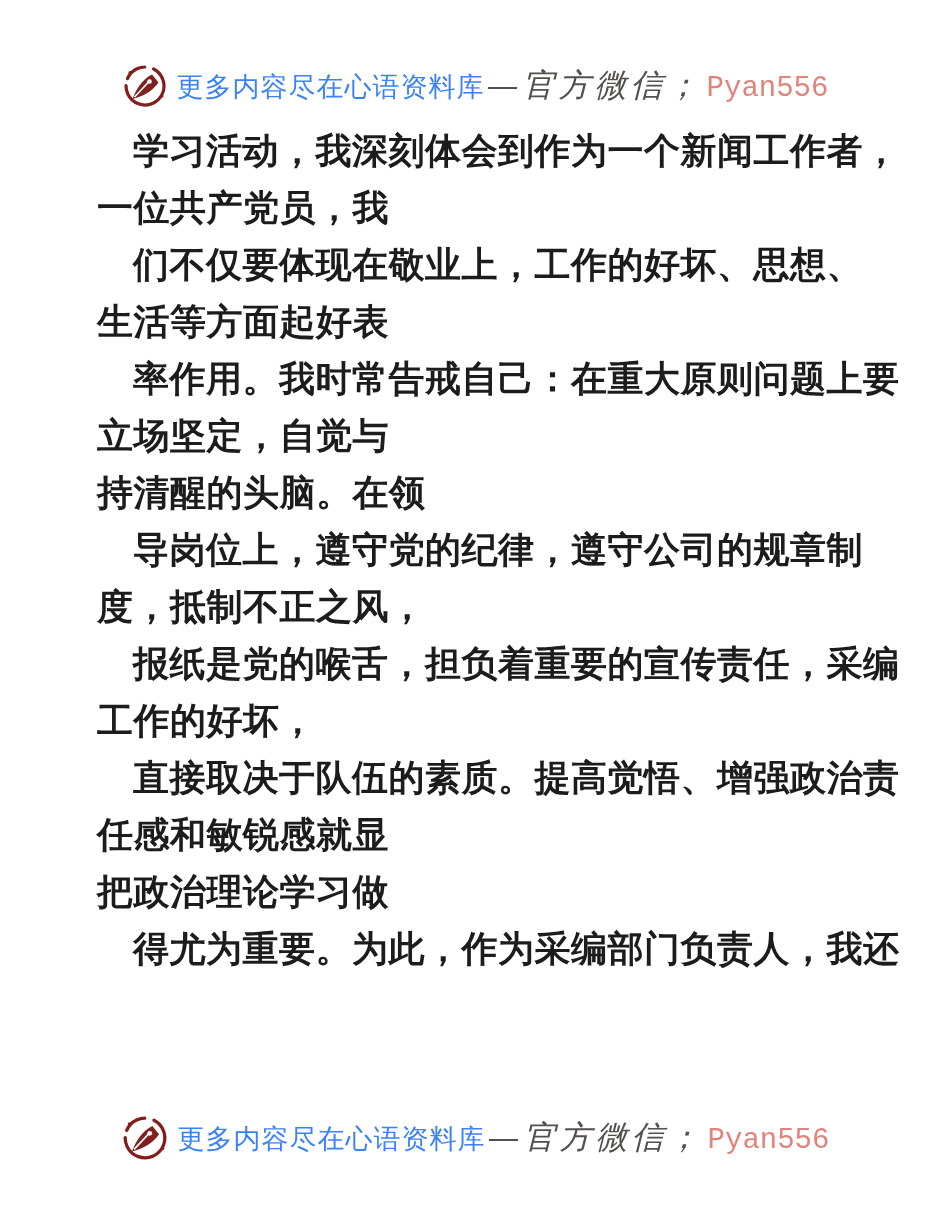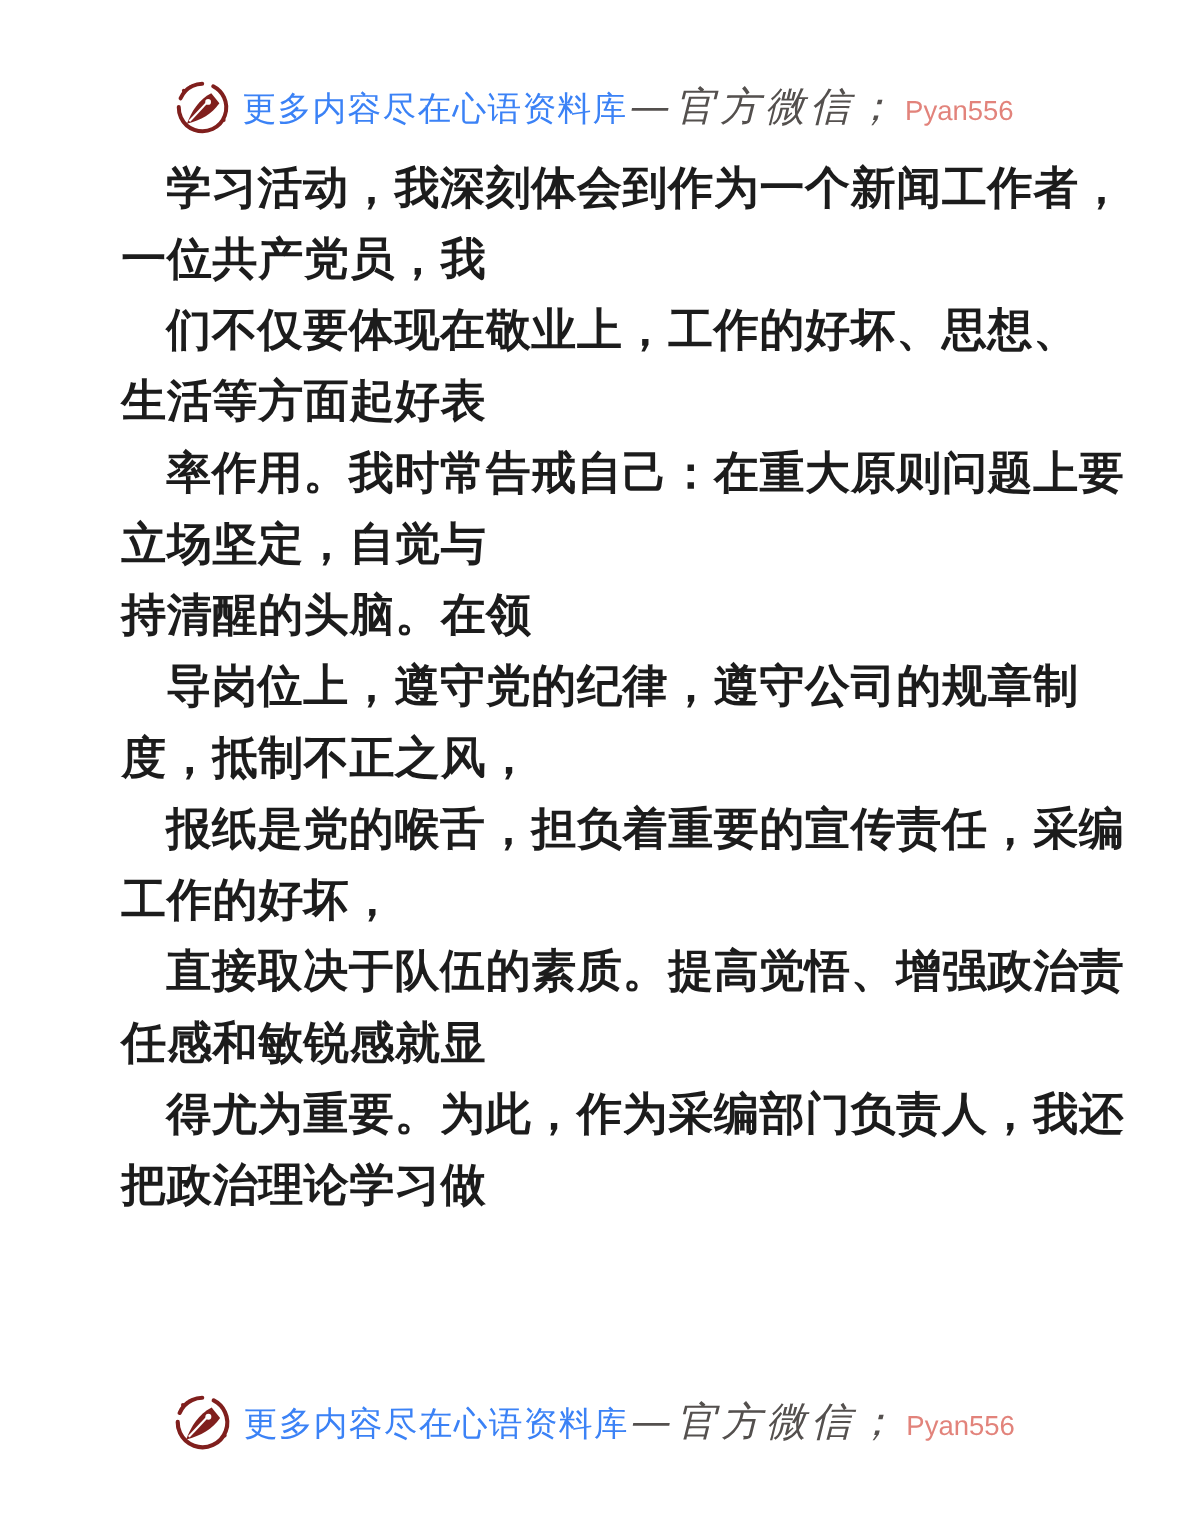--- a/index.html
+++ b/index.html
@@ -30,24 +30,24 @@
   .wm-channel{
     color:#54504e;
     font-size:32px;
     font-style:italic;
     letter-spacing:4px;
     margin-left:2px;
     font-family:"DejaVu Serif","Liberation Serif",serif;
   }
   .wm-account{
     color:#e2837b;
-    font-size:22px;
+    font-size:29px;
     margin-left:4px;
     font-style:normal;
-    font-family:Liberation Sans, sans-serif;
+    font-family:Liberation Mono, monospace;
   }
   
   .doc-body{
     position:absolute;
     top:122px;left:97px;right:40px;
     color:#1c1c1c;
   }
   .line{
     font-size:36px;
     line-height:57px;
@@ -89,22 +89,22 @@
     <div class="line">生活等方面起好表</div>
     <div class="line indent">率作用。我时常告戒自己：在重大原则问题上要</div>
     <div class="line">立场坚定，自觉与</div>
     <div class="line">持清醒的头脑。在领</div>
     <div class="line indent">导岗位上，遵守党的纪律，遵守公司的规章制</div>
     <div class="line">度，抵制不正之风，</div>
     <div class="line indent">报纸是党的喉舌，担负着重要的宣传责任，采编</div>
     <div class="line">工作的好坏，</div>
     <div class="line indent">直接取决于队伍的素质。提高觉悟、增强政治责</div>
     <div class="line">任感和敏锐感就显</div>
+    <div class="line">把政治理论学习做</div>
     <div class="line indent">得尤为重要。为此，作为采编部门负责人，我还</div>
-    <div class="line">把政治理论学习做</div>
   </div>
 
   <div class="watermark bottom">
     <svg class="wm-logo" width="48" height="48" viewBox="0 0 46 46" aria-hidden="true">
       <g transform="rotate(-25 23 23)">
         <circle cx="23" cy="23" r="19" fill="none" stroke="#801f1d" stroke-width="3.2" stroke-linecap="round" stroke-dasharray="68 7 22 9"></circle>
       </g>
       <path d="M10.5 36 C14 26.5 20 16.5 30 11.5 L36.5 19.5 C30.5 28 22 33 10.5 36 Z" fill="#801f1d"></path>
       <line x1="12.5" y1="34" x2="28" y2="17.5" stroke="#ffffff" stroke-width="1.7"></line>
       <circle cx="27.5" cy="18.5" r="2.3" fill="#ffffff"></circle>

